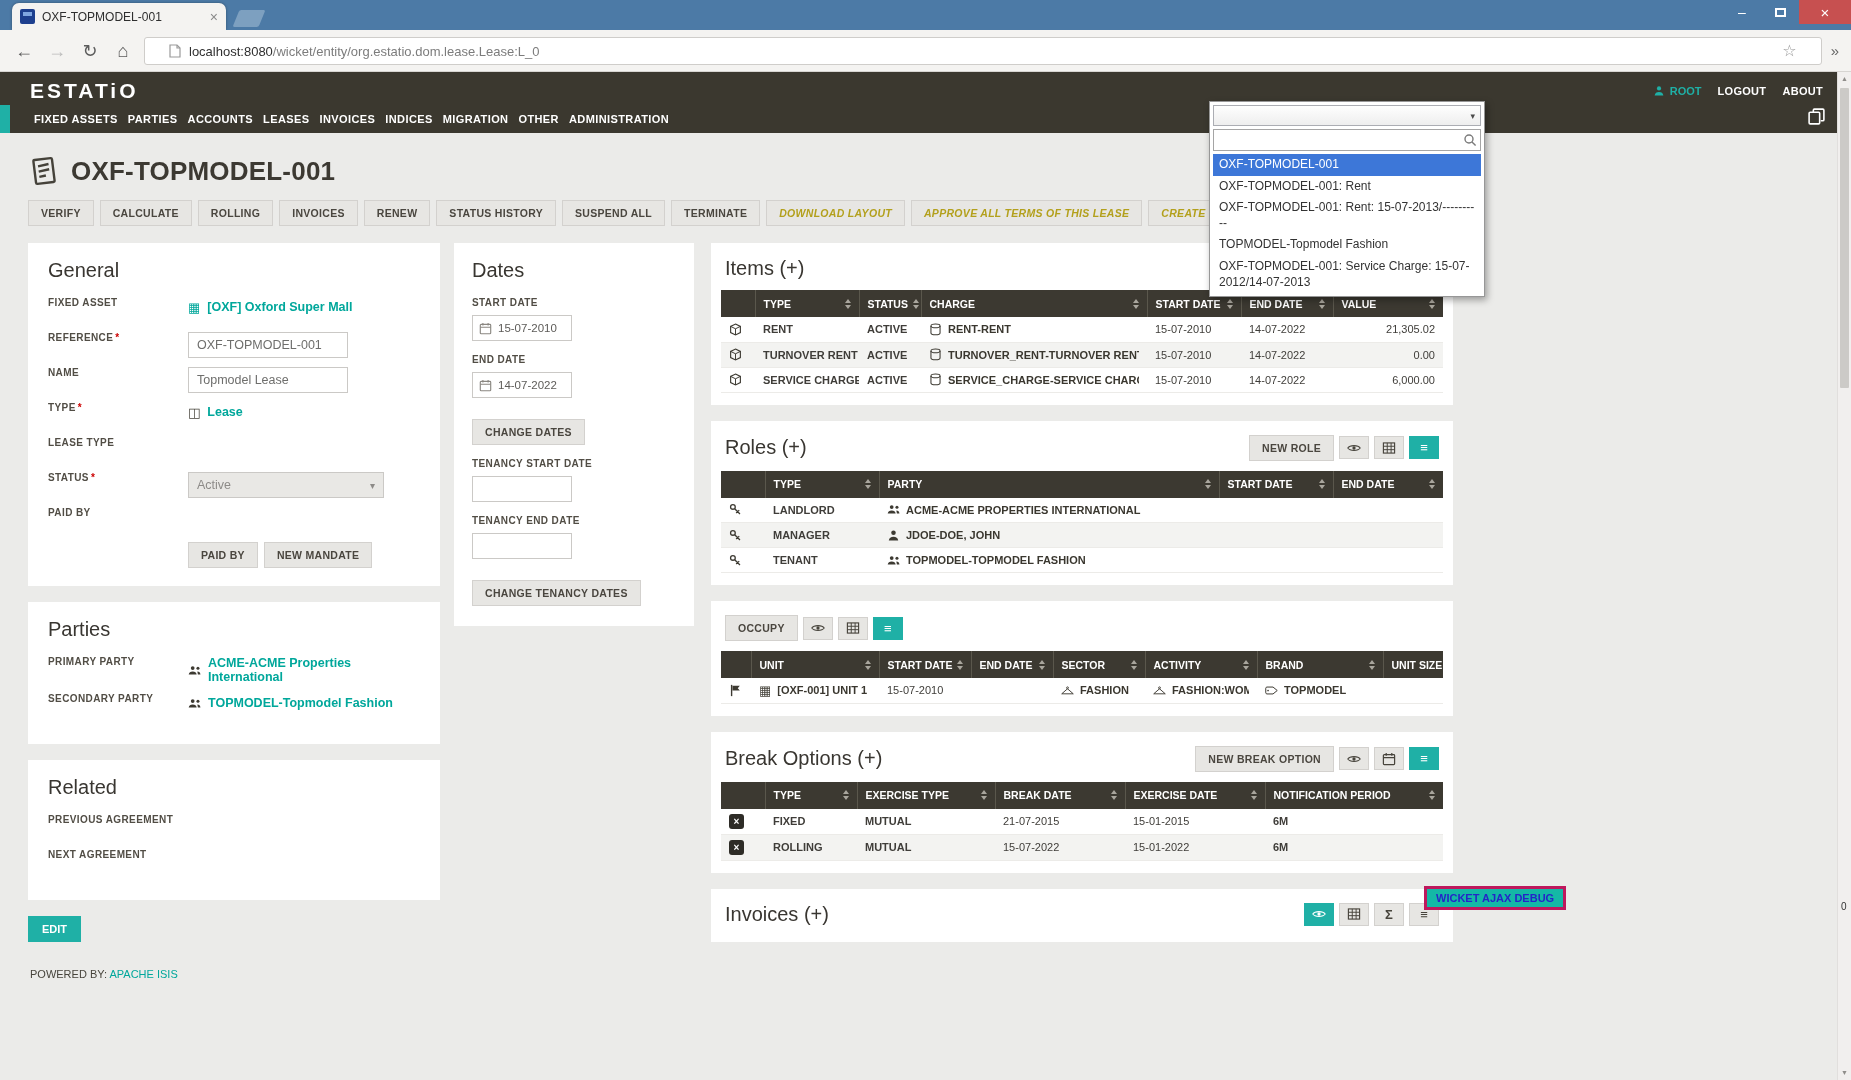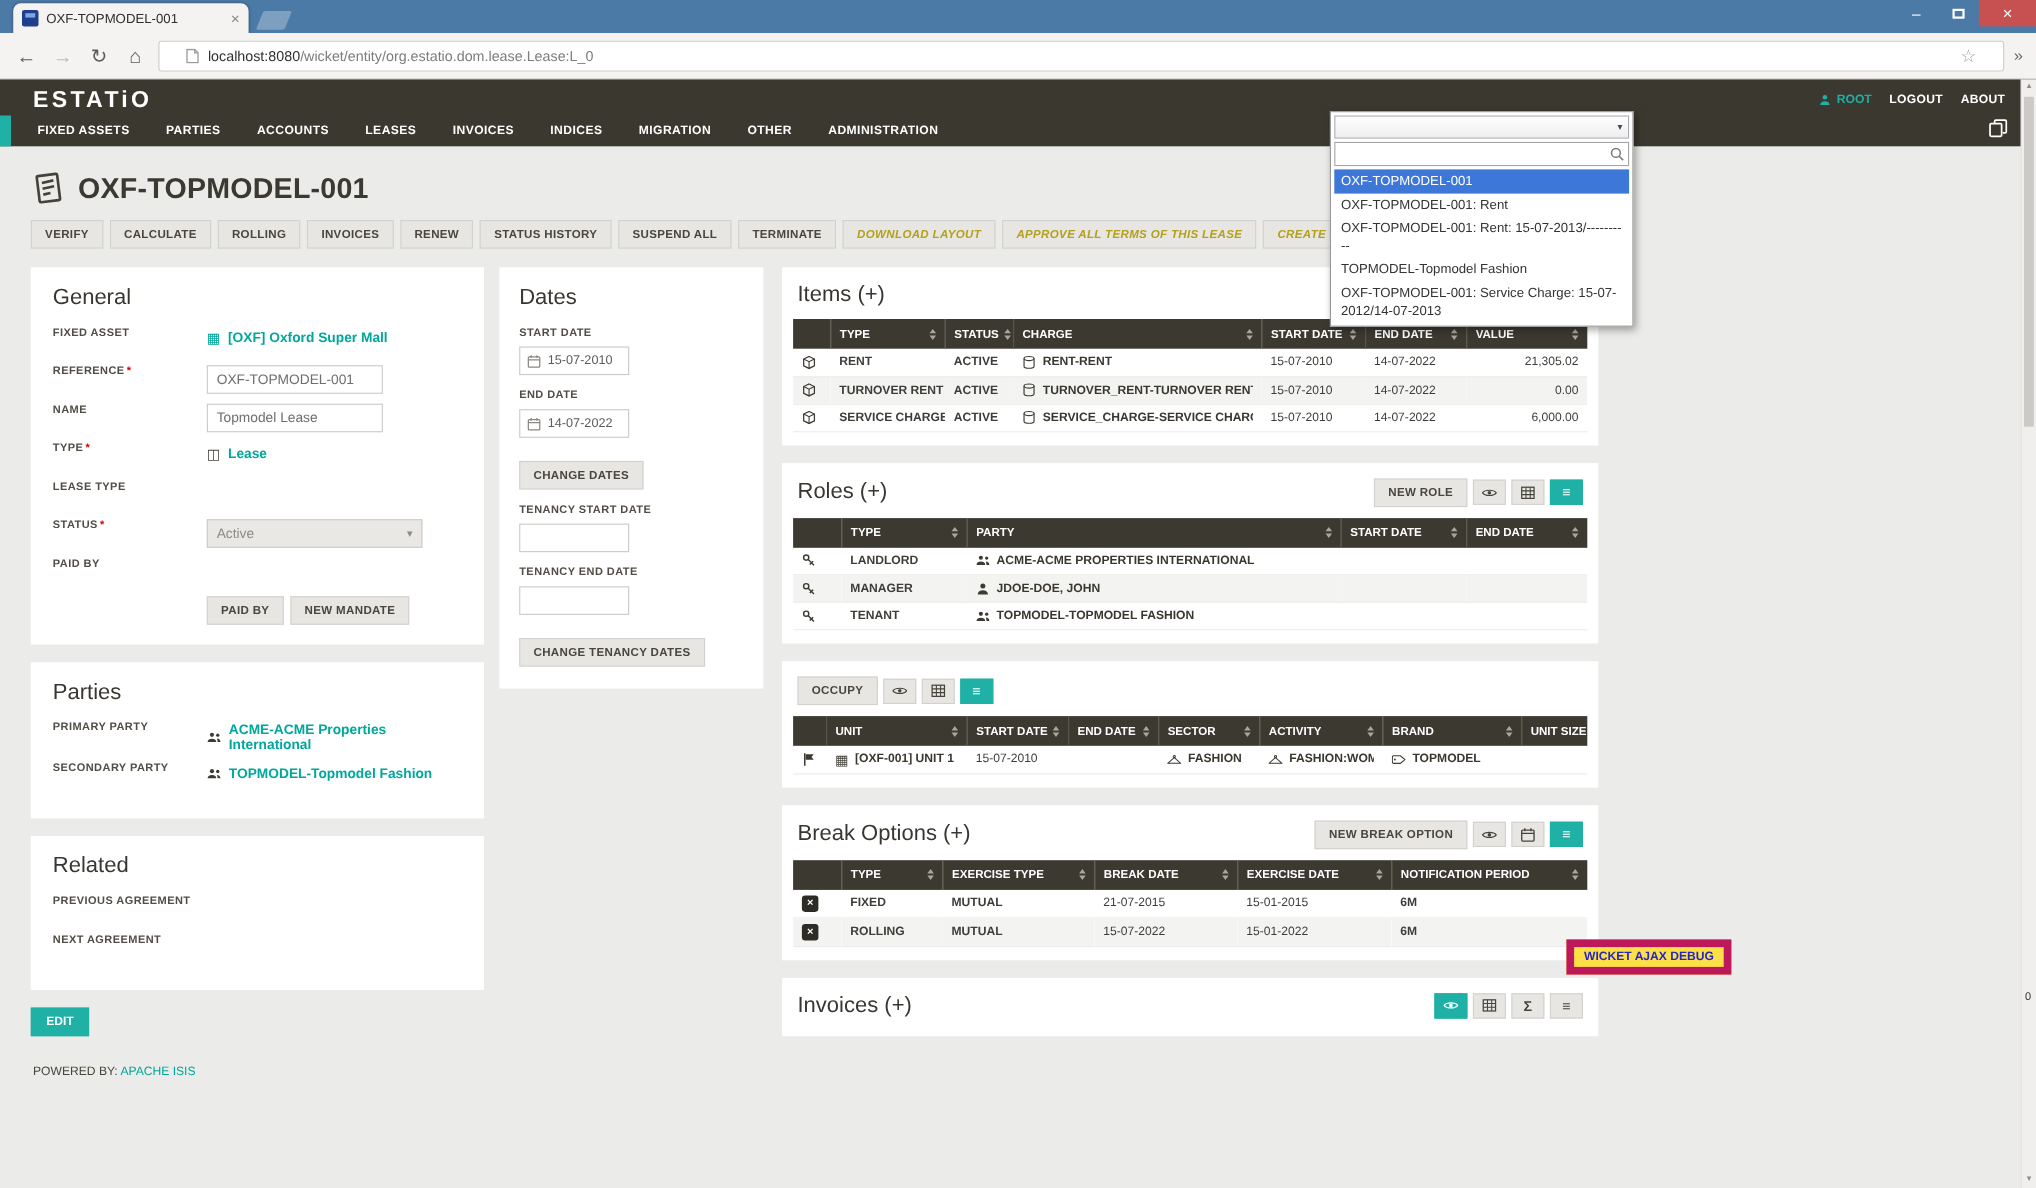--- a/index.html
+++ b/index.html
@@ -47,21 +47,21 @@
 
 .app-header{background:var(--dark);height:61px;position:relative}
 .hdr-row1{display:flex;align-items:center;justify-content:space-between;height:33px;padding:4px 28px 0 30px}
 .logo{color:#fff;font-size:21px;font-weight:bold;letter-spacing:3px}
 .user-links{display:flex;align-items:center;gap:16px}
 .user{display:flex;align-items:center;gap:5px;color:var(--accent);font-size:11px;font-weight:bold}
 .user .svgi{width:12px;height:12px;color:var(--accent)}
 .hlink{color:#fff;font-size:11px;font-weight:bold;letter-spacing:.3px}
 .hdr-row2{height:28px;display:flex;align-items:center;padding-left:34px;position:relative}
 .menu-accent{position:absolute;left:0;top:0;width:10px;height:28px;background:var(--accent)}
-.menu{display:flex;gap:33px}
+.menu{display:flex;gap:10px}
 .menu a{color:#fff;font-size:11px;font-weight:bold;letter-spacing:.4px;white-space:nowrap}
 .copy-btn{position:absolute;right:25px;top:2px;color:#fff}
 .copy-btn .svgi{width:19px;height:19px}
 
 
 .main{padding:22px 0 0 28px;position:relative}
 .page-head{display:flex;align-items:center;gap:11px;margin-bottom:13px}
 .page-head h1{font-size:26px;font-weight:bold;color:#3c3932;letter-spacing:.2px}
 .actions{display:flex;gap:6px;margin-bottom:17px;white-space:nowrap}
 .btn{background:#e7e6e3;border:1px solid #d3d1ce;color:#4a463f;font-size:10.5px;font-weight:bold;letter-spacing:.3px;padding:6px 12px;white-space:nowrap;cursor:pointer}
@@ -130,21 +130,21 @@
 .combo{height:21px;border:1px solid #abadb3;background:linear-gradient(#fefefe,#eeeeee);display:flex;align-items:center;justify-content:flex-end;padding:0 5px;margin-bottom:3px}
 .combo .arr{font-size:9px;color:#4a4a4a}
 .searchwrap{position:relative;margin-bottom:3px}
 .searchwrap input{width:100%;height:22px;border:1px solid #a5a5a5;padding:0 22px 0 5px;font-size:12px;outline:none;font-family:inherit}
 .mag{position:absolute;right:4px;top:4px}
 .opts{list-style:none}
 .opts li{padding:3px 6px;font-size:12px;color:#333;line-height:1.3;cursor:pointer}
 .opts li.selected{background:var(--selection);color:#fff}
 
 
-.debug{position:absolute;left:1424px;top:782px;background:#fde047;border:7px solid #be185d;color:#2525c8;font-size:11px;font-weight:bold;padding:3px 9px;z-index:70;cursor:pointer}
+.debug{position:absolute;left:1424px;top:814px;background:#14b8a6;border:3px solid #be185d;color:#2525c8;font-size:11px;font-weight:bold;padding:3px 9px;z-index:70;cursor:pointer}
 .corner{position:absolute;left:1841px;top:829px;font-size:10px;color:#333;z-index:81}
 </style>
 </head>
 <body>
 
 <div class="titlebar">
   <div class="tab">
     <span class="favicon"></span>
     <span class="tab-title">OXF-TOPMODEL-001</span>
     <span class="tab-close">×</span>

